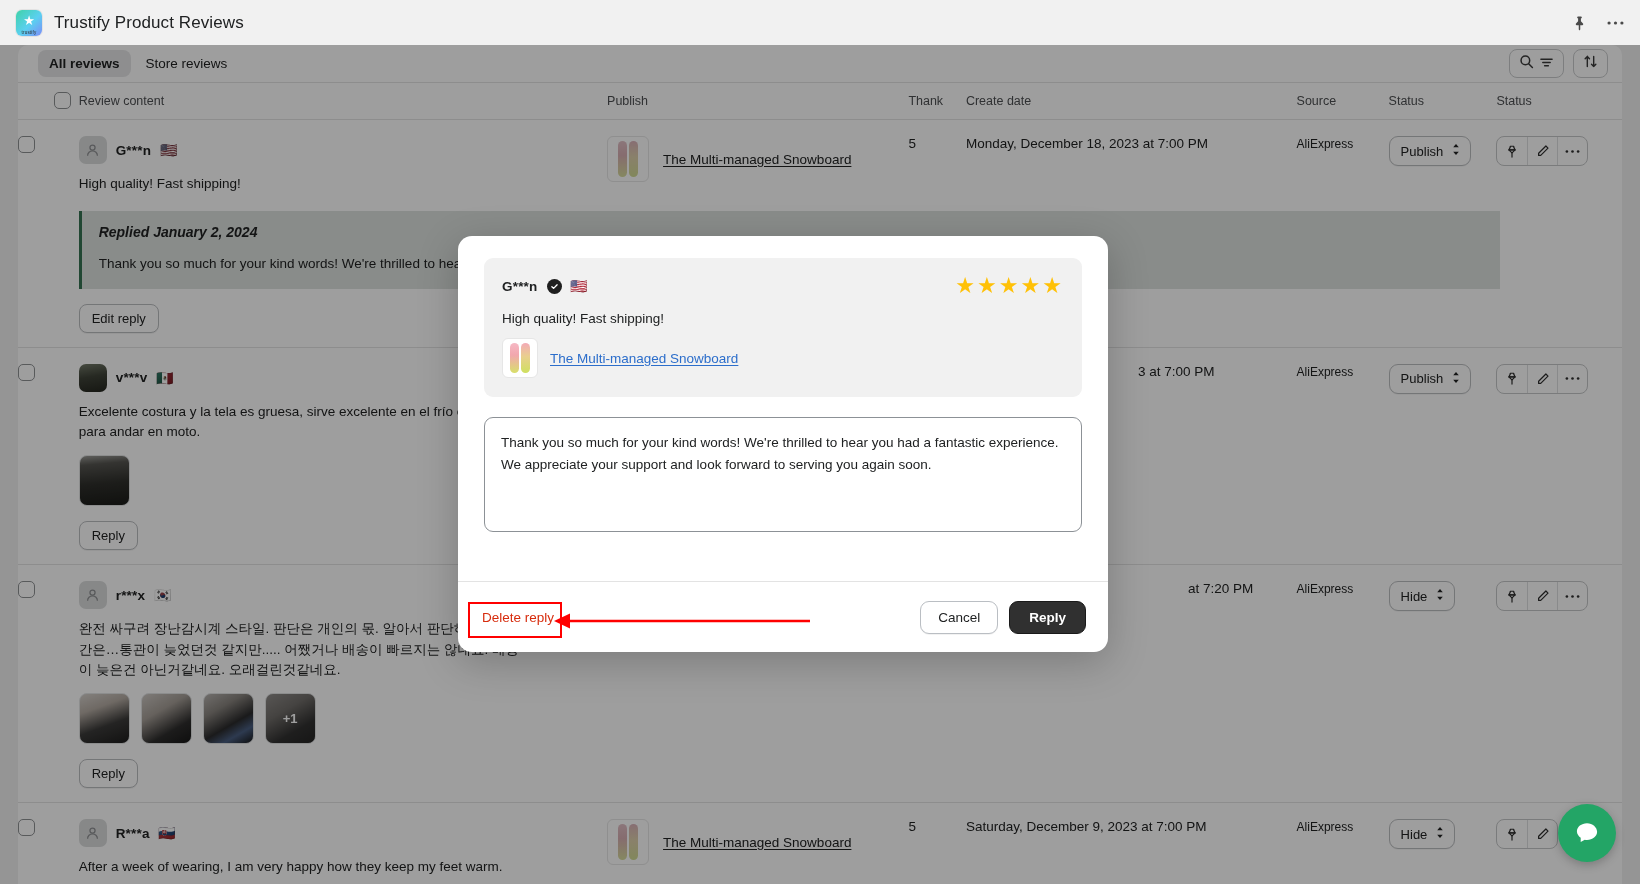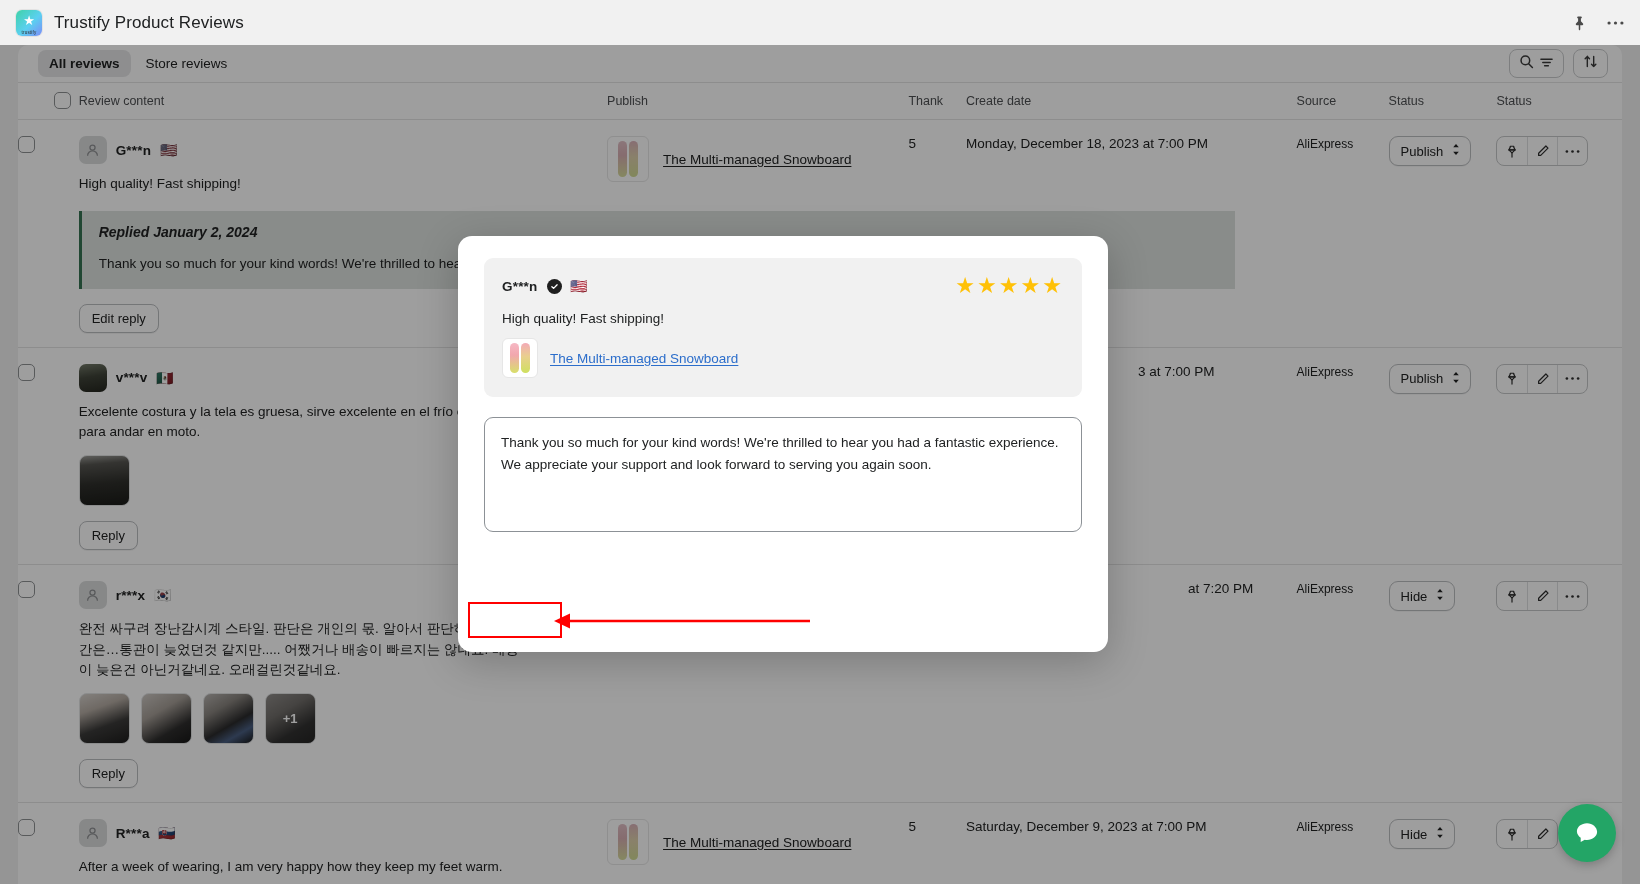--- a/index.html
+++ b/index.html
@@ -312,21 +312,21 @@
                 <div class="avatar">
                   <svg width="17" height="17" viewBox="0 0 20 20" fill="none" stroke="#8e9296" stroke-width="1.5">
                       <circle cx="10" cy="6.6" r="3"></circle>
                       <path d="M4.2 16.2a5.8 5.8 0 0 1 11.6 0"></path>
                     </svg>
                 </div>
                 <span class="uname">G***n</span>
                 <span class="flag">🇺🇸</span>
               </div>
               <div class="review-text">High quality! Fast shipping!</div>
-              <div class="reply-box" style="width:1156px;">
+              <div class="reply-box" style="width:1421px;">
                 <div class="reply-date">Replied January 2, 2024</div>
                 <div class="reply-body">Thank you so much for your kind words! We're thrilled to hear you had a fantastic experience. We appreciate your support and look forward to serving you again soon.</div>
               </div>
               <div class="btn-plain">Edit reply</div>
             </td>
             <td>
               <div class="prod-cell">
                 <div class="prod-thumb">
                   <div class="board l"></div>
                     <div class="board r"></div>
@@ -615,20 +615,27 @@
           <div class="board l"></div>
             <div class="board r"></div>
         </div>
         <a>The Multi-managed Snowboard</a>
       </div>
     </div>
 
     <textarea class="reply-input" placeholder="Write your reply..." style="">Thank you so much for your kind words! We're thrilled to hear you had a fantastic experience. We appreciate your support and look forward to serving you again soon.</textarea>
   </div>
 
+  <div class="modal-foot">
+    <div class="delete-link">Delete reply</div>
+    <div class="foot-right">
+      <button class="btn-cancel">Cancel</button>
+      <button class="btn-primary">Reply</button>
+    </div>
+  </div>
 </div>
 
 <div class="anno anno-box"></div>
 <svg class="anno anno-arrow" viewBox="0 0 258 18">
   <line x1="258" y1="9" x2="14" y2="9" stroke="#ff0000" stroke-width="2.4"></line>
   <polygon points="2,9 18,1.5 18,16.5" fill="#ff0000"></polygon>
 </svg>
 
 <div class="chat-bubble">
   <svg width="28" height="28" viewBox="0 0 28 28" fill="#fff">

